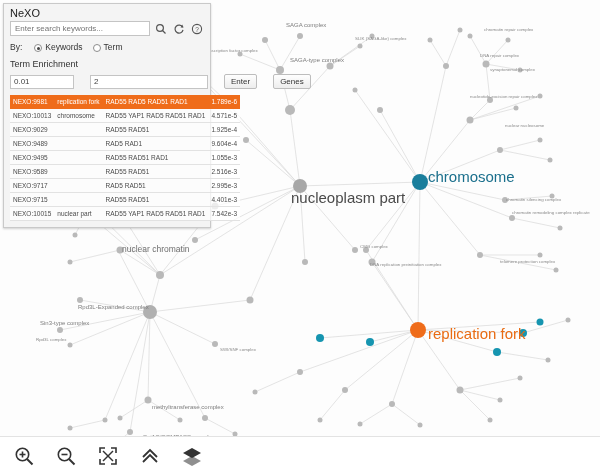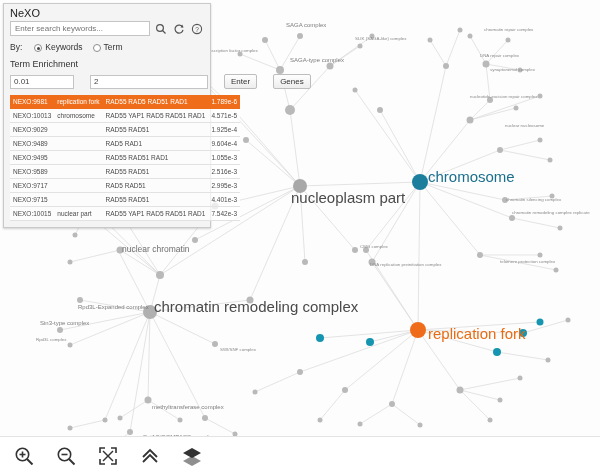--- a/index.html
+++ b/index.html
@@ -451,21 +451,20 @@
     <div class="net-label huge" style="left:291px;top:172px;margin-top:17px;">nucleoplasm part</div>
     <div class="net-label huge blue" style="left:428px;top:168px;">chromosome</div>
     <div class="net-label tiny" style="left:506px;top:197px;">chromatin silencing complex</div>
     <div class="net-label tiny" style="left:512px;top:210px;">chromatin remodeling complex replicate</div>
     <div class="net-label small" style="left:96px;top:200px;">H4/H2A histone acetyltransferase complex</div>
     <div class="net-label tiny" style="left:360px;top:244px;">CMG complex</div>
     <div class="net-label tiny" style="left:370px;top:262px;">DNA replication preinitiation complex</div>
     <div class="net-label tiny" style="left:500px;top:259px;">telomere protection complex</div>
     <div class="net-label med" style="left:122px;top:244px;">nuclear chromatin</div>
     <div class="net-label small" style="left:78px;top:304px;">Rpd3L-Expanded complex</div>
-    <div class="net-label huge" style="left:154px;top:298px;">chromatin remodeling complex</div>
     <div class="net-label huge accent" style="left:428px;top:325px;">replication fork</div>
     <div class="net-label small" style="left:40px;top:320px;">Sin3-type complex</div>
     <div class="net-label tiny" style="left:36px;top:337px;">Rpd3L complex</div>
     <div class="net-label tiny" style="left:220px;top:347px;">SWI/SNF complex</div>
     <div class="net-label small" style="left:152px;top:404px;">methyltransferase complex</div>
     <div class="net-label small" style="left:143px;top:434px;">Set1C/COMPASS complex</div>
   </div>
 
   <div id="panel">
     <div id="panel-title">NeXO</div>

